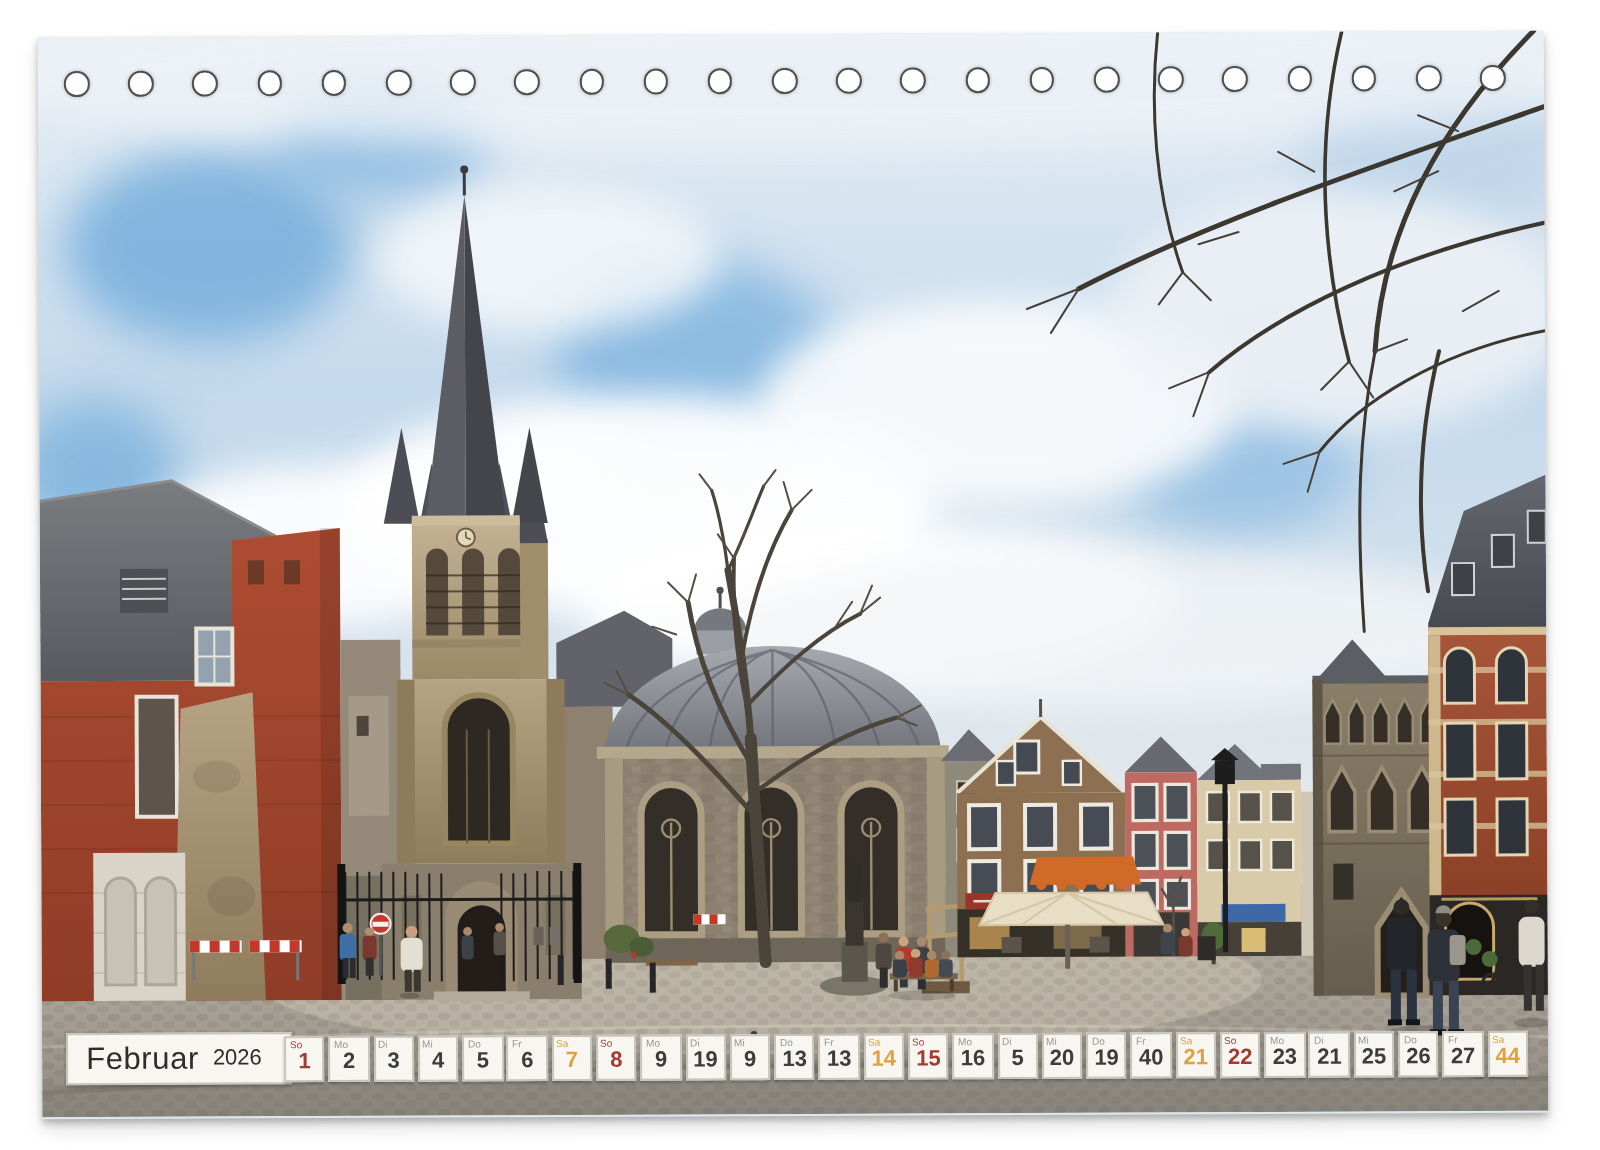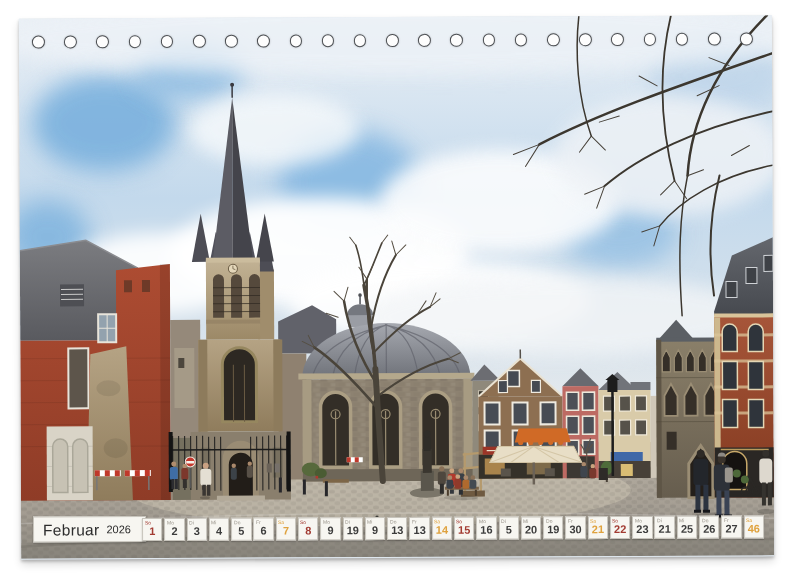--- a/index.html
+++ b/index.html
@@ -606,21 +606,21 @@
         <span class="num">20</span>
       </div>
 
       <div class="day weekday">
         <span class="abbr">Do</span>
         <span class="num">19</span>
       </div>
 
       <div class="day weekday">
         <span class="abbr">Fr</span>
-        <span class="num">30</span>
+        <span class="num">40</span>
       </div>
 
       <div class="day saturday">
         <span class="abbr">Sa</span>
         <span class="num">21</span>
       </div>
 
       <div class="day sunday">
         <span class="abbr">So</span>
         <span class="num">22</span>
@@ -646,17 +646,17 @@
         <span class="num">26</span>
       </div>
 
       <div class="day weekday">
         <span class="abbr">Fr</span>
         <span class="num">27</span>
       </div>
 
       <div class="day saturday">
         <span class="abbr">Sa</span>
-        <span class="num">46</span>
+        <span class="num">44</span>
       </div>
     </div>
 
 </div>
 
 </body></html>

